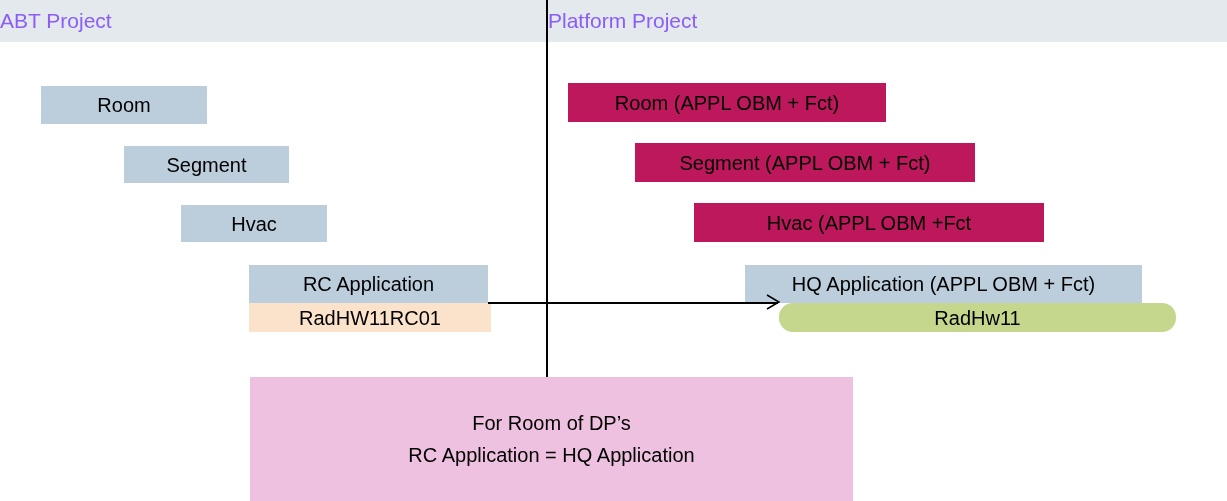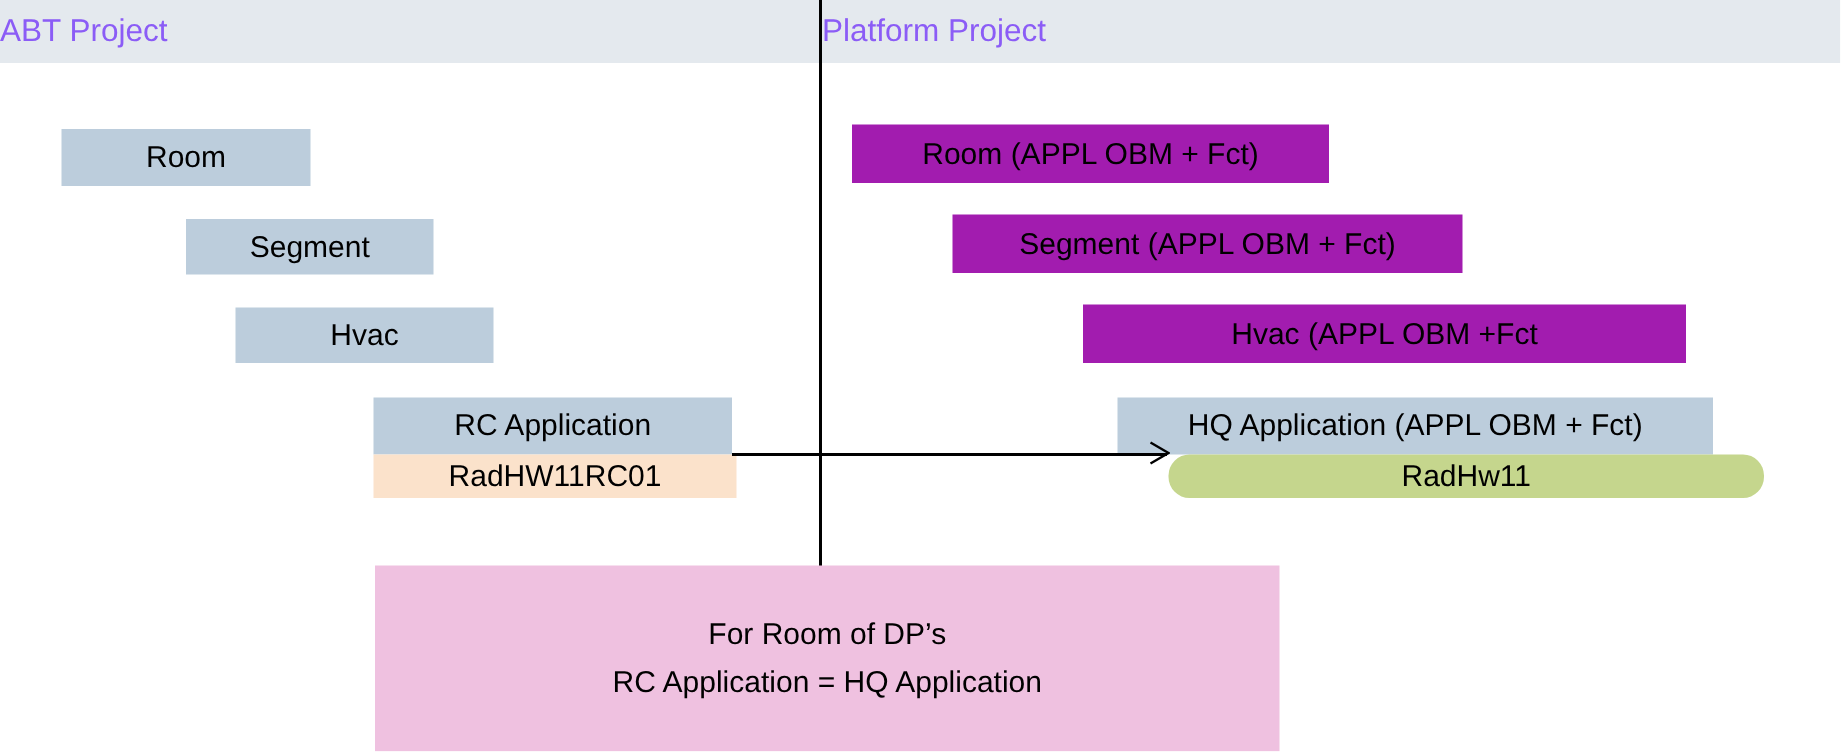--- a/index.html
+++ b/index.html
@@ -55,36 +55,36 @@
     box-sizing: border-box;
     display: flex;
     align-items: center;
     justify-content: center;
     font-size: 20px;
     line-height: 24px;
     white-space: nowrap;
     color: #000000;
   }
   .box-blue  { background: #bccddc; }
-  .box-green { background: #a21caf; }
+  .box-green { background: #be185d; }
   .box-peach { background: #fbe2cb; }
   .box-olive { background: #c5d68d; border-radius: 14px; }
   .box-pink  { background: #efc1e0; }
 
   
   #box-room     { left: 41px;  top: 86px;  width: 166px; height: 38px; text-align: right; }
   #box-segment  { left: 108px; top: 146px; width: 165px; height: 37px; margin-left: 16px; }
-  #box-hvac     { left: 157px; top: 205px; width: 172px; height: 37px; }
+  #box-hvac     { left: 181px; top: 205px; width: 146px; height: 37px; }
   #box-rc-app   { left: 249px; top: 265px; width: 239px; height: 38px; }
   #box-rc-radhw { left: 249px; top: 303px; width: 242px; height: 29px; }
 
   
   #box-room-appl    { left: 568px; top: 83px;  width: 318px; height: 39px; }
   #box-segment-appl { left: 635px; top: 143px; width: 340px; height: 39px; }
-  #box-hvac-appl    { left: 694px; top: 203px; width: 402px; height: 39px; margin-left: 28px; }
+  #box-hvac-appl    { left: 694px; top: 203px; width: 350px; height: 39px; }
   #box-hq-app       { left: 745px; top: 265px; width: 397px; height: 38px; }
   #box-hq-radhw     { left: 779px; top: 303px; width: 397px; height: 29px; }
 
   
   #box-note {
     left: 250px;
     top: 377px;
     width: 603px;
     height: 124px;
     flex-direction: column;

